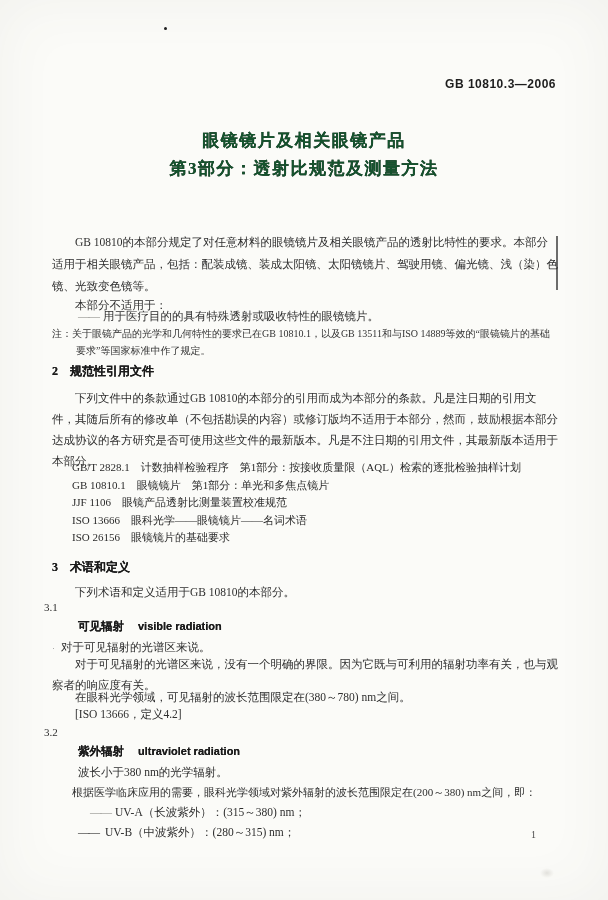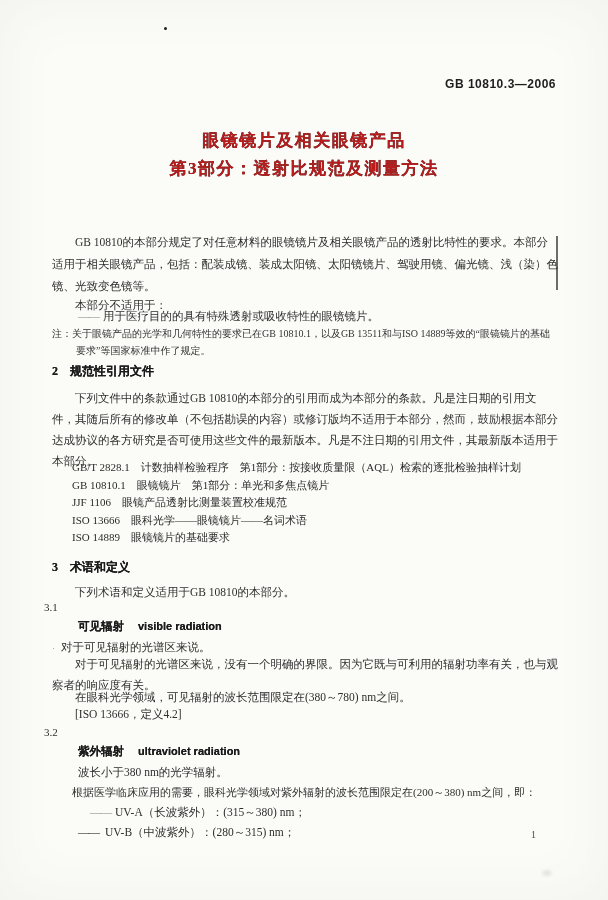--- a/index.html
+++ b/index.html
@@ -15,21 +15,21 @@
   }
   .abs{position:absolute;}
   .std-header{
     top:77px;right:52px;
     font-size:12px;font-weight:bold;letter-spacing:0.5px;
     color:#1d1d1d;
     font-family:"Liberation Sans","DejaVu Sans",sans-serif;
   }
   .doc-title{
     top:127px;left:0;width:608px;
-    text-align:center;font-weight:bold;color:#b91c1c;
+    text-align:center;font-weight:bold;color:#14532d;
     font-size:17px;line-height:28px;letter-spacing:1.5px;
     text-shadow:0 0 0.6px #161616;
   }
   .clause-heading{
     left:52px;width:506px;
     font-size:12px;font-weight:bold;color:#1b1b1b;
     text-shadow:0 0 0.5px #1b1b1b;
   }
   .body-text{
     left:52px;width:506px;
@@ -93,21 +93,21 @@
   <div class="abs body-text indent2" style="top:295px;line-height:20px;">本部分不适用于：</div>
   <div class="abs note-text" style="top:326px;">注：关于眼镜产品的光学和几何特性的要求已在GB 10810.1，以及GB 13511和与ISO 14889等效的“眼镜镜片的基础要求”等国家标准中作了规定。</div>
 
   <div class="abs clause-heading" style="top:363px;">2　规范性引用文件</div>
   <div class="abs body-text indent2 s2para" style="top:388px;">下列文件中的条款通过GB 10810的本部分的引用而成为本部分的条款。凡是注日期的引用文件，其随后所有的修改单（不包括勘误的内容）或修订版均不适用于本部分，然而，鼓励根据本部分达成协议的各方研究是否可使用这些文件的最新版本。凡是不注日期的引用文件，其最新版本适用于本部分。</div>
   <div class="abs ref-list" style="top:459px;">
     <div class="ref-item">GB/T 2828.1　计数抽样检验程序　第1部分：按接收质量限（AQL）检索的逐批检验抽样计划</div>
     <div class="ref-item">GB 10810.1　眼镜镜片　第1部分：单光和多焦点镜片</div>
     <div class="ref-item">JJF 1106　眼镜产品透射比测量装置校准规范</div>
     <div class="ref-item">ISO 13666　眼科光学——眼镜镜片——名词术语</div>
-    <div class="ref-item">ISO 14889　眼镜镜片的基础要求</div>
+    <div class="ref-item">ISO 26156　眼镜镜片的基础要求</div>
   </div>
 
   <div class="abs clause-heading" style="top:559px;">3　术语和定义</div>
   <div class="abs body-text indent2" style="top:582px;line-height:20px;">下列术语和定义适用于GB 10810的本部分。</div>
 
   <div class="abs clause-num" style="top:601px;">3.1</div>
   <div class="abs term-line" style="top:619px;"><span>可见辐射</span><span class="term-en">visible radiation</span></div>
   <div class="abs body-text" style="top:637px;line-height:20px;"><span class="micro-dot">·</span><span>对于可见辐射的光谱区来说。</span></div>
   <div class="abs body-text indent2" style="top:654px;line-height:21px;">对于可见辐射的光谱区来说，没有一个明确的界限。因为它既与可利用的辐射功率有关，也与观察者的响应度有关。</div>
   <div class="abs body-text indent2" style="top:687px;line-height:20px;">在眼科光学领域，可见辐射的波长范围限定在(380～780) nm之间。</div>

